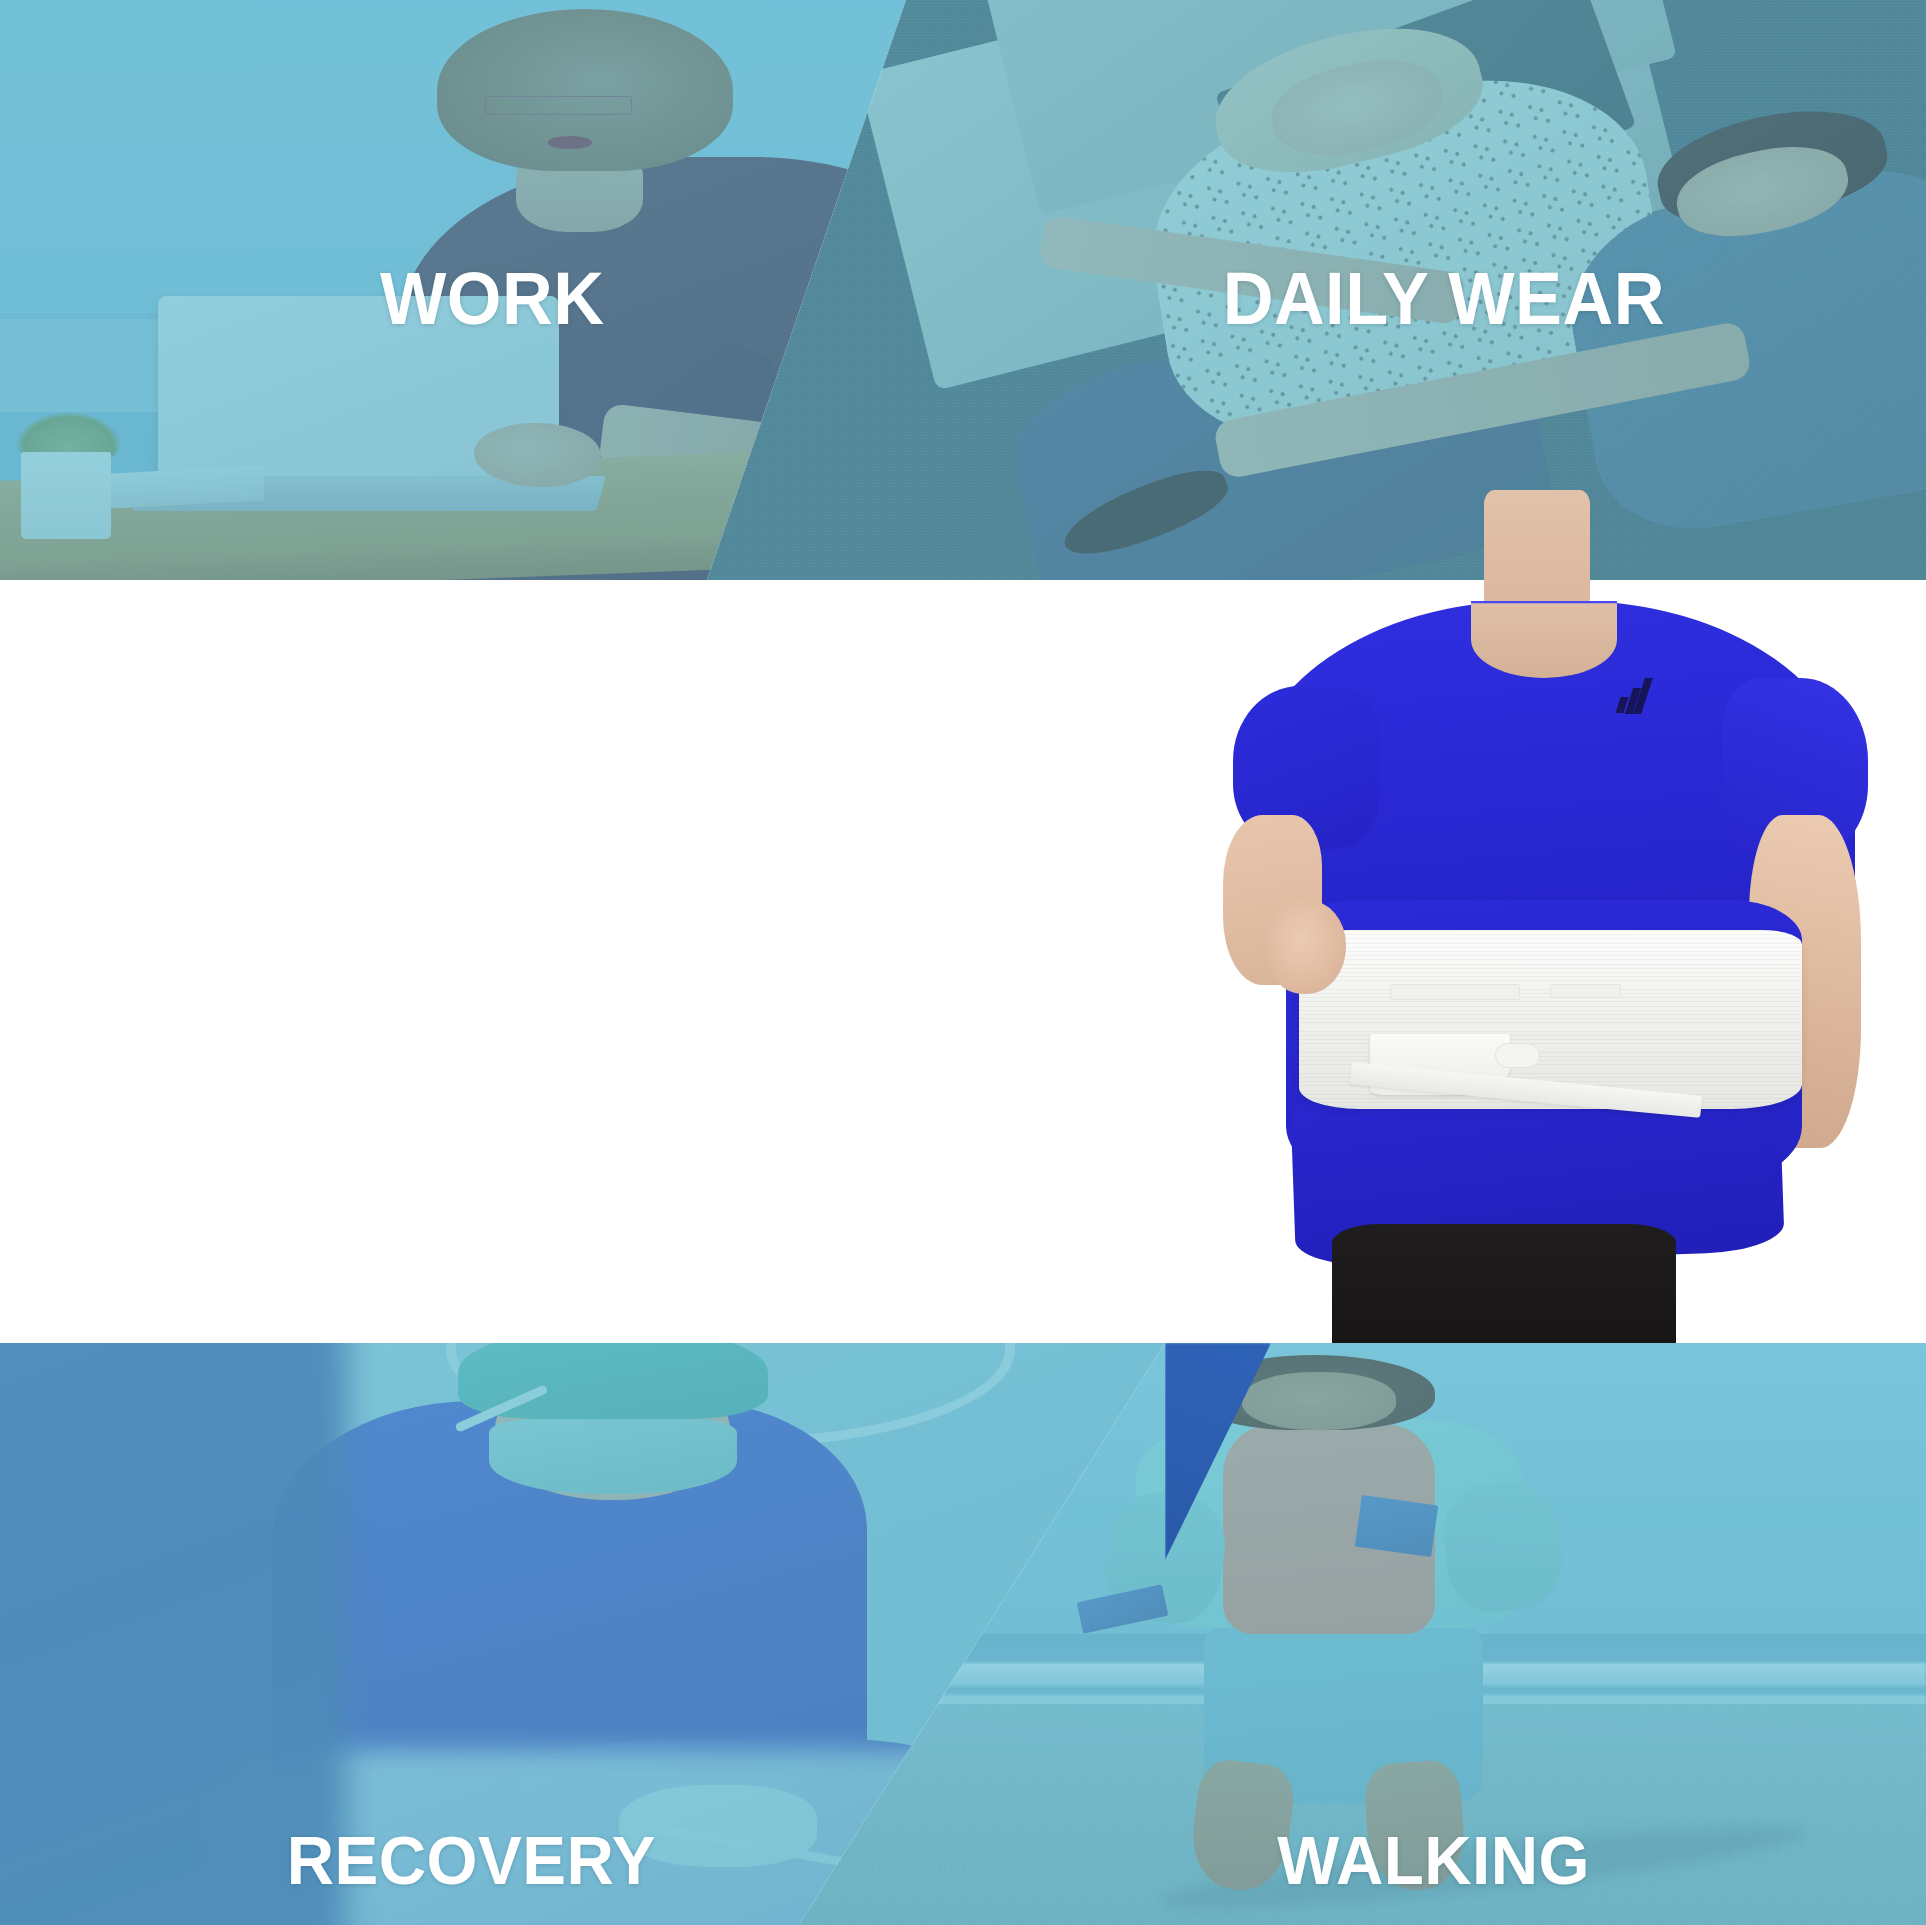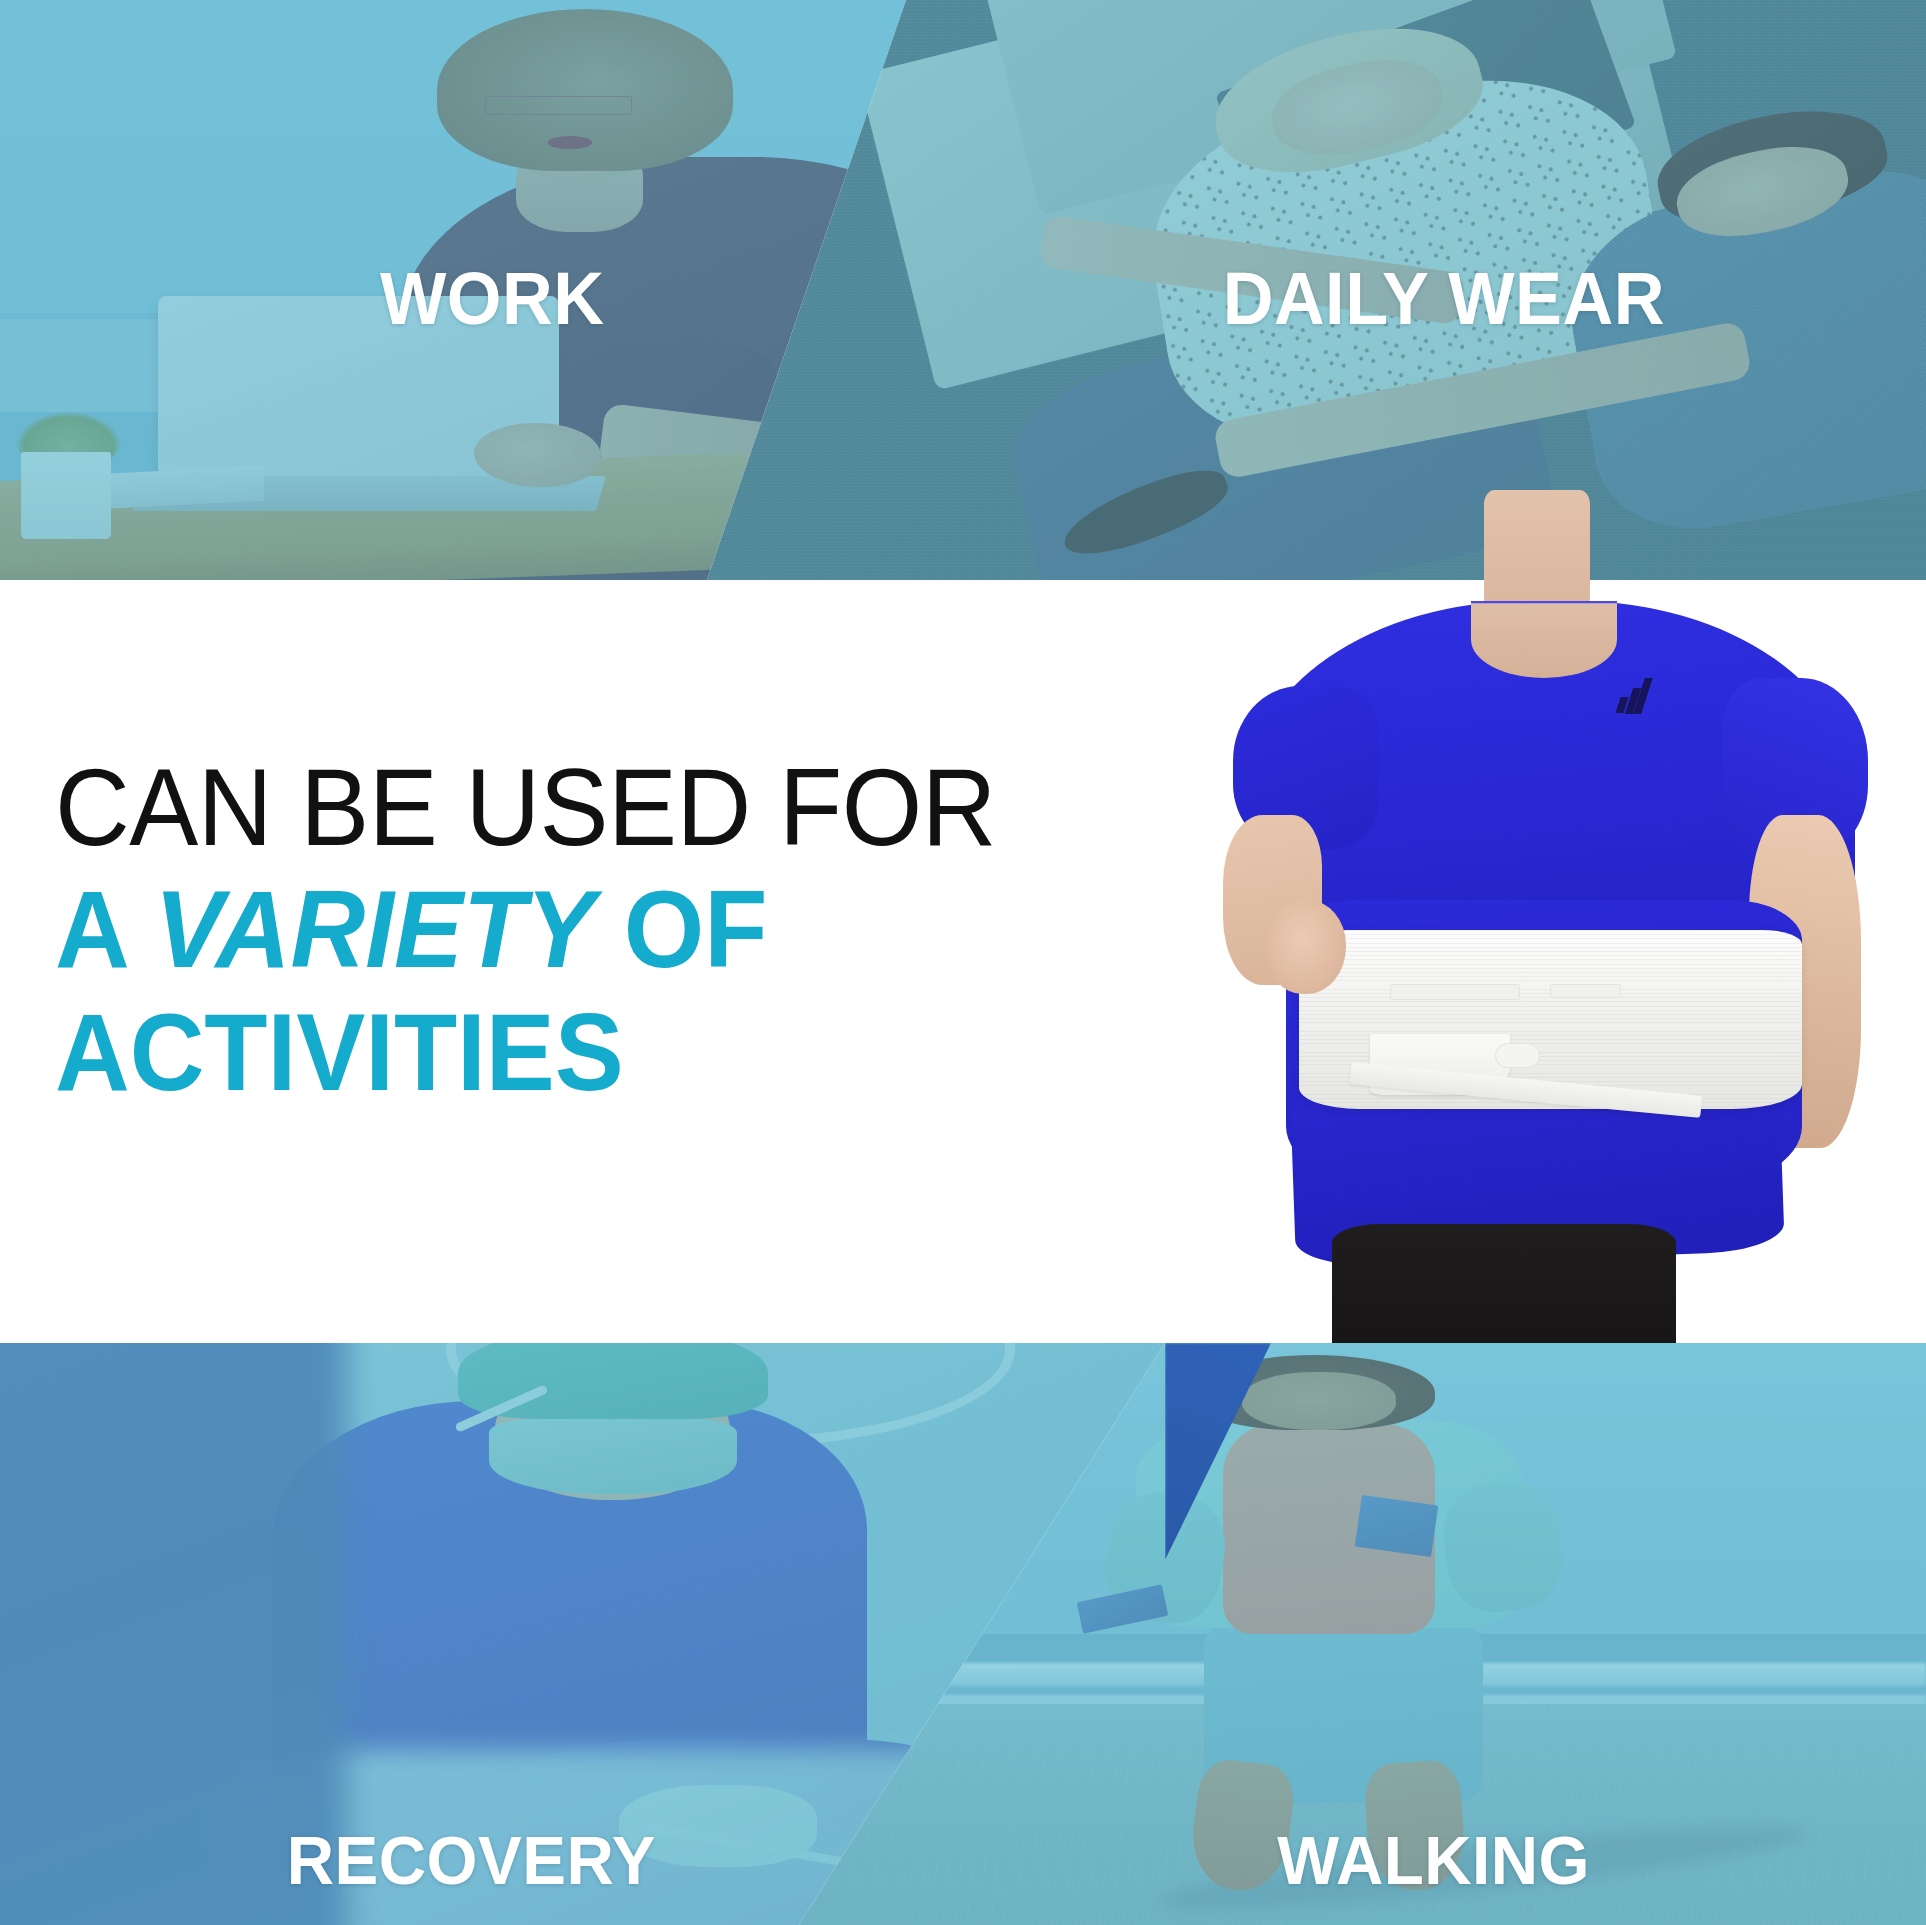--- a/index.html
+++ b/index.html
@@ -589,27 +589,20 @@
         <div class="daily-shoe"></div>
       </div>
       <div class="tint-teal"></div>
       <div class="tint-light"></div>
     </div>
 
     <div id="cap-work" class="caption">WORK</div>
     <div id="cap-daily" class="caption">DAILY WEAR</div>
   </div>
 
-  <div id="mid-band" class="panel">
-    <div id="headline">
-      <span class="hl-line hl-1">CAN BE USED FOR</span>
-      <span class="hl-line hl-2"><span>A </span><span class="ital">VARIETY</span><span> OF</span></span>
-      <span class="hl-line hl-3">ACTIVITIES</span>
-    </div>
-  </div>
 
   <div id="product">
     <div class="pr-neck"></div>
     <div class="pr-shoulders"></div>
     <div class="pr-collar"></div>
     <div class="pr-sleeve-l"></div>
     <div class="pr-sleeve-r"></div>
     <div class="pr-arm-l"></div>
     <div class="pr-arm-r"></div>
     <div class="pr-torso-blue"></div>

